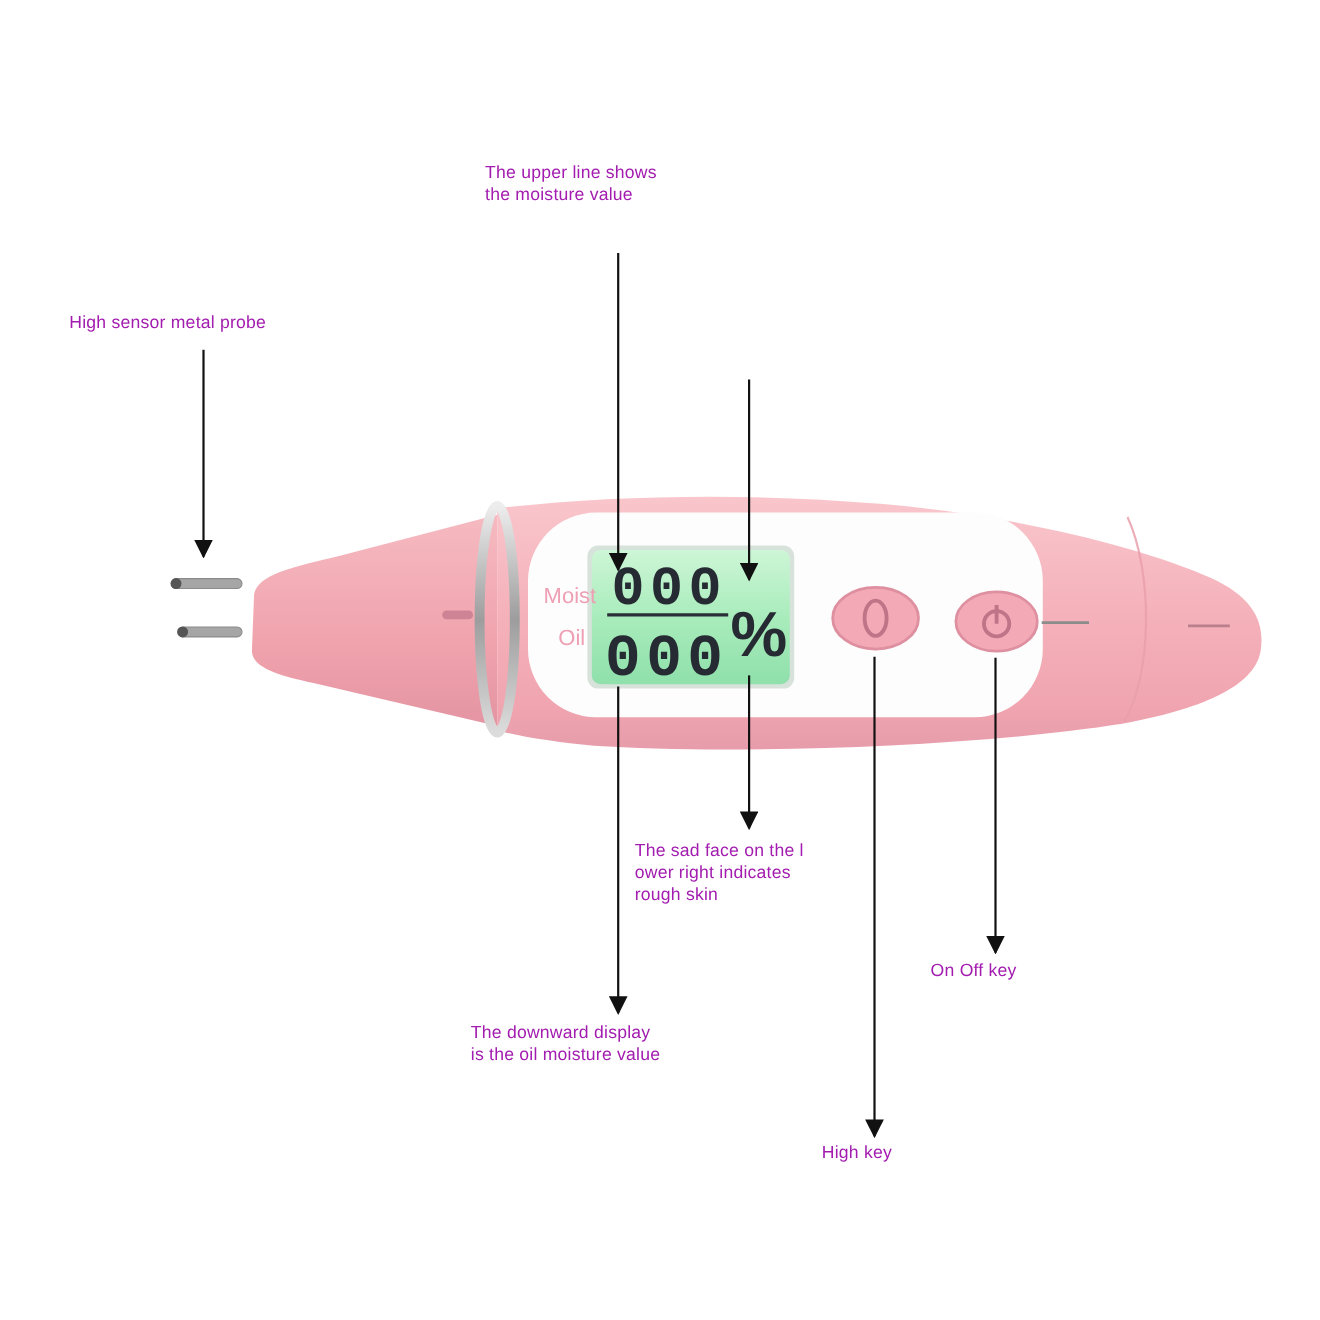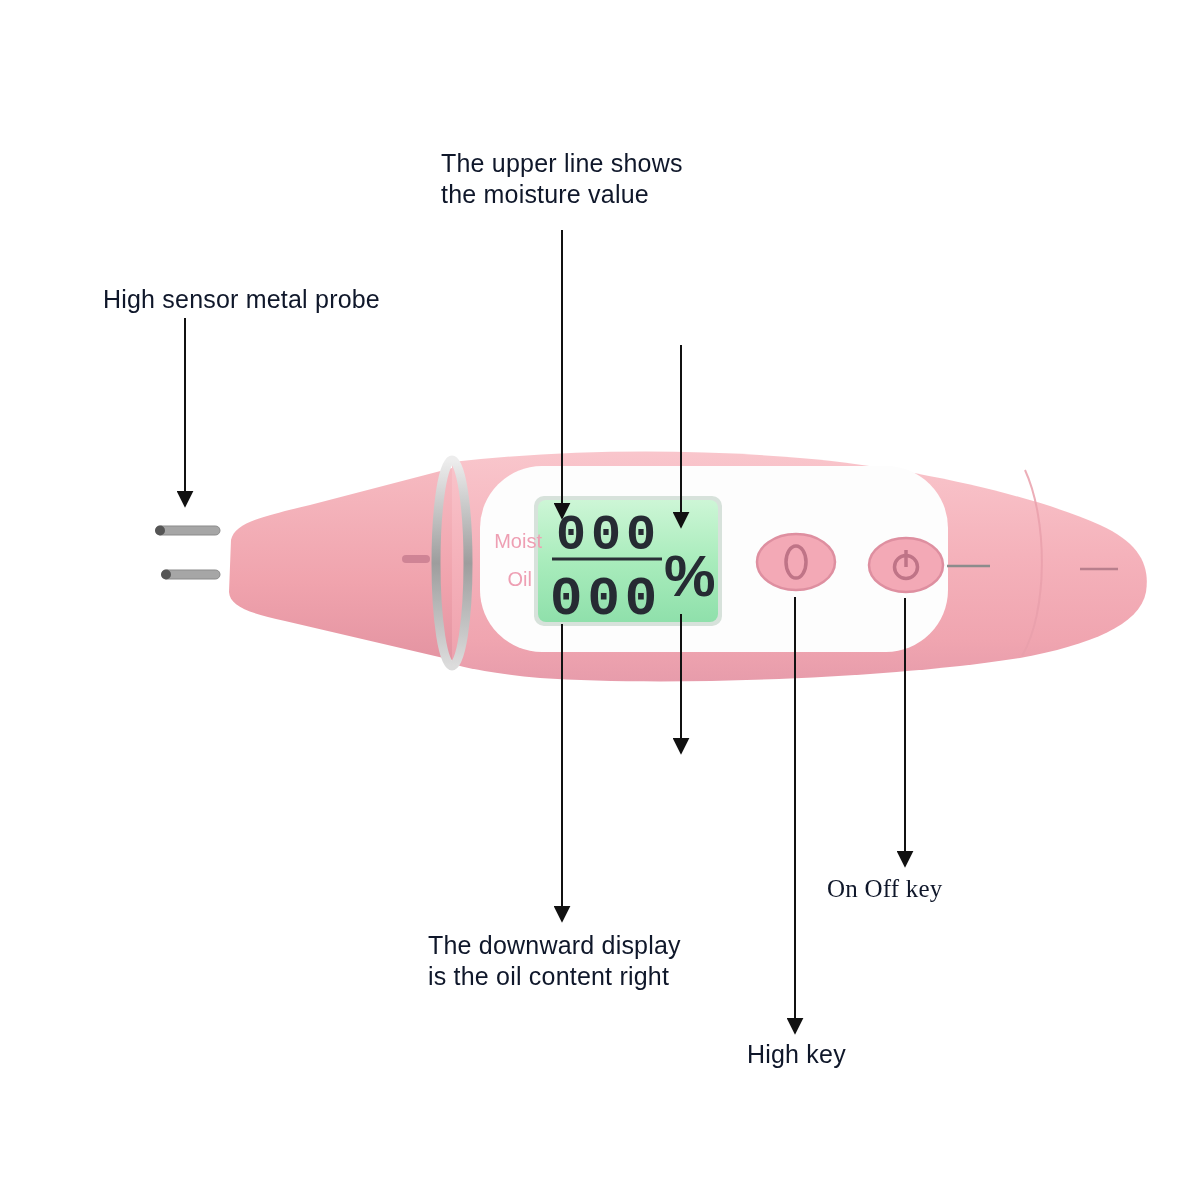--- a/index.html
+++ b/index.html
@@ -1,25 +1,25 @@
 <!DOCTYPE html>
 <html><head>
 <meta charset="utf-8">
 <style>
   html,body{margin:0;padding:0;background:#ffffff;}
   #stage{position:relative;width:1200px;height:1200px;background:#ffffff;overflow:hidden;
          font-family:"Liberation Sans",sans-serif;}
   #device-svg{position:absolute;left:0;top:0;}
-  .annotation{position:absolute;white-space:pre-line;font-size:25px;line-height:1.24;
-              color:#0f172a;letter-spacing:0.2px;}
+  .annotation{position:absolute;white-space:pre-line;font-size:16px;line-height:1.24;
+              color:#a21caf;letter-spacing:0.2px;}
   #ann-moisture{left:441px;top:148px;}
-  #ann-probe{left:63px;top:284px;margin-left:40px;}
+  #ann-probe{left:63px;top:284px;}
   #ann-smile{left:596px;top:276px;}
   #ann-sad{left:577px;top:764px;}
-  #ann-onoff{left:827px;top:873px;font-family:Liberation Serif, serif;}
+  #ann-onoff{left:846px;top:873px;}
   #ann-oil{left:428px;top:930px;}
   #ann-reset{left:747px;top:1039px;}
 
   .lcd-label{font:20px "Liberation Sans",sans-serif;fill:#ee9fb3;}
   .lcd-digits-top{font:bold 50px "Liberation Mono",monospace;fill:#262b33;letter-spacing:5px;}
   .lcd-digits-bottom{font:bold 54px "Liberation Mono",monospace;fill:#262b33;letter-spacing:5px;}
   .lcd-percent{font:bold 58px "Liberation Sans",sans-serif;fill:#262b33;}
   .arrow-line{stroke:#111111;stroke-width:2;}
 </style>
 </head>
@@ -119,18 +119,21 @@
       <line class="arrow-line" x1="681" y1="614" x2="681" y2="753" marker-end="url(#arrowhead)"></line>
       <line class="arrow-line" x1="905" y1="598" x2="905" y2="866" marker-end="url(#arrowhead)"></line>
       <line class="arrow-line" x1="562" y1="624" x2="562" y2="921" marker-end="url(#arrowhead)"></line>
       <line class="arrow-line" x1="795" y1="597" x2="795" y2="1033" marker-end="url(#arrowhead)"></line>
     </g>
   </svg>
 
   <div class="annotation" id="ann-moisture">The upper line shows
 the moisture value</div>
   <div class="annotation" id="ann-probe">High sensor metal probe</div>
+  <div class="annotation" id="ann-sad">The sad face on the l
+ower right indicates
+rough skin</div>
   <div class="annotation" id="ann-onoff">On Off key</div>
   <div class="annotation" id="ann-oil">The downward display
-is the oil content right</div>
+is the oil moisture value</div>
   <div class="annotation" id="ann-reset">High key</div>
 
 </div>
 
 </body></html>

